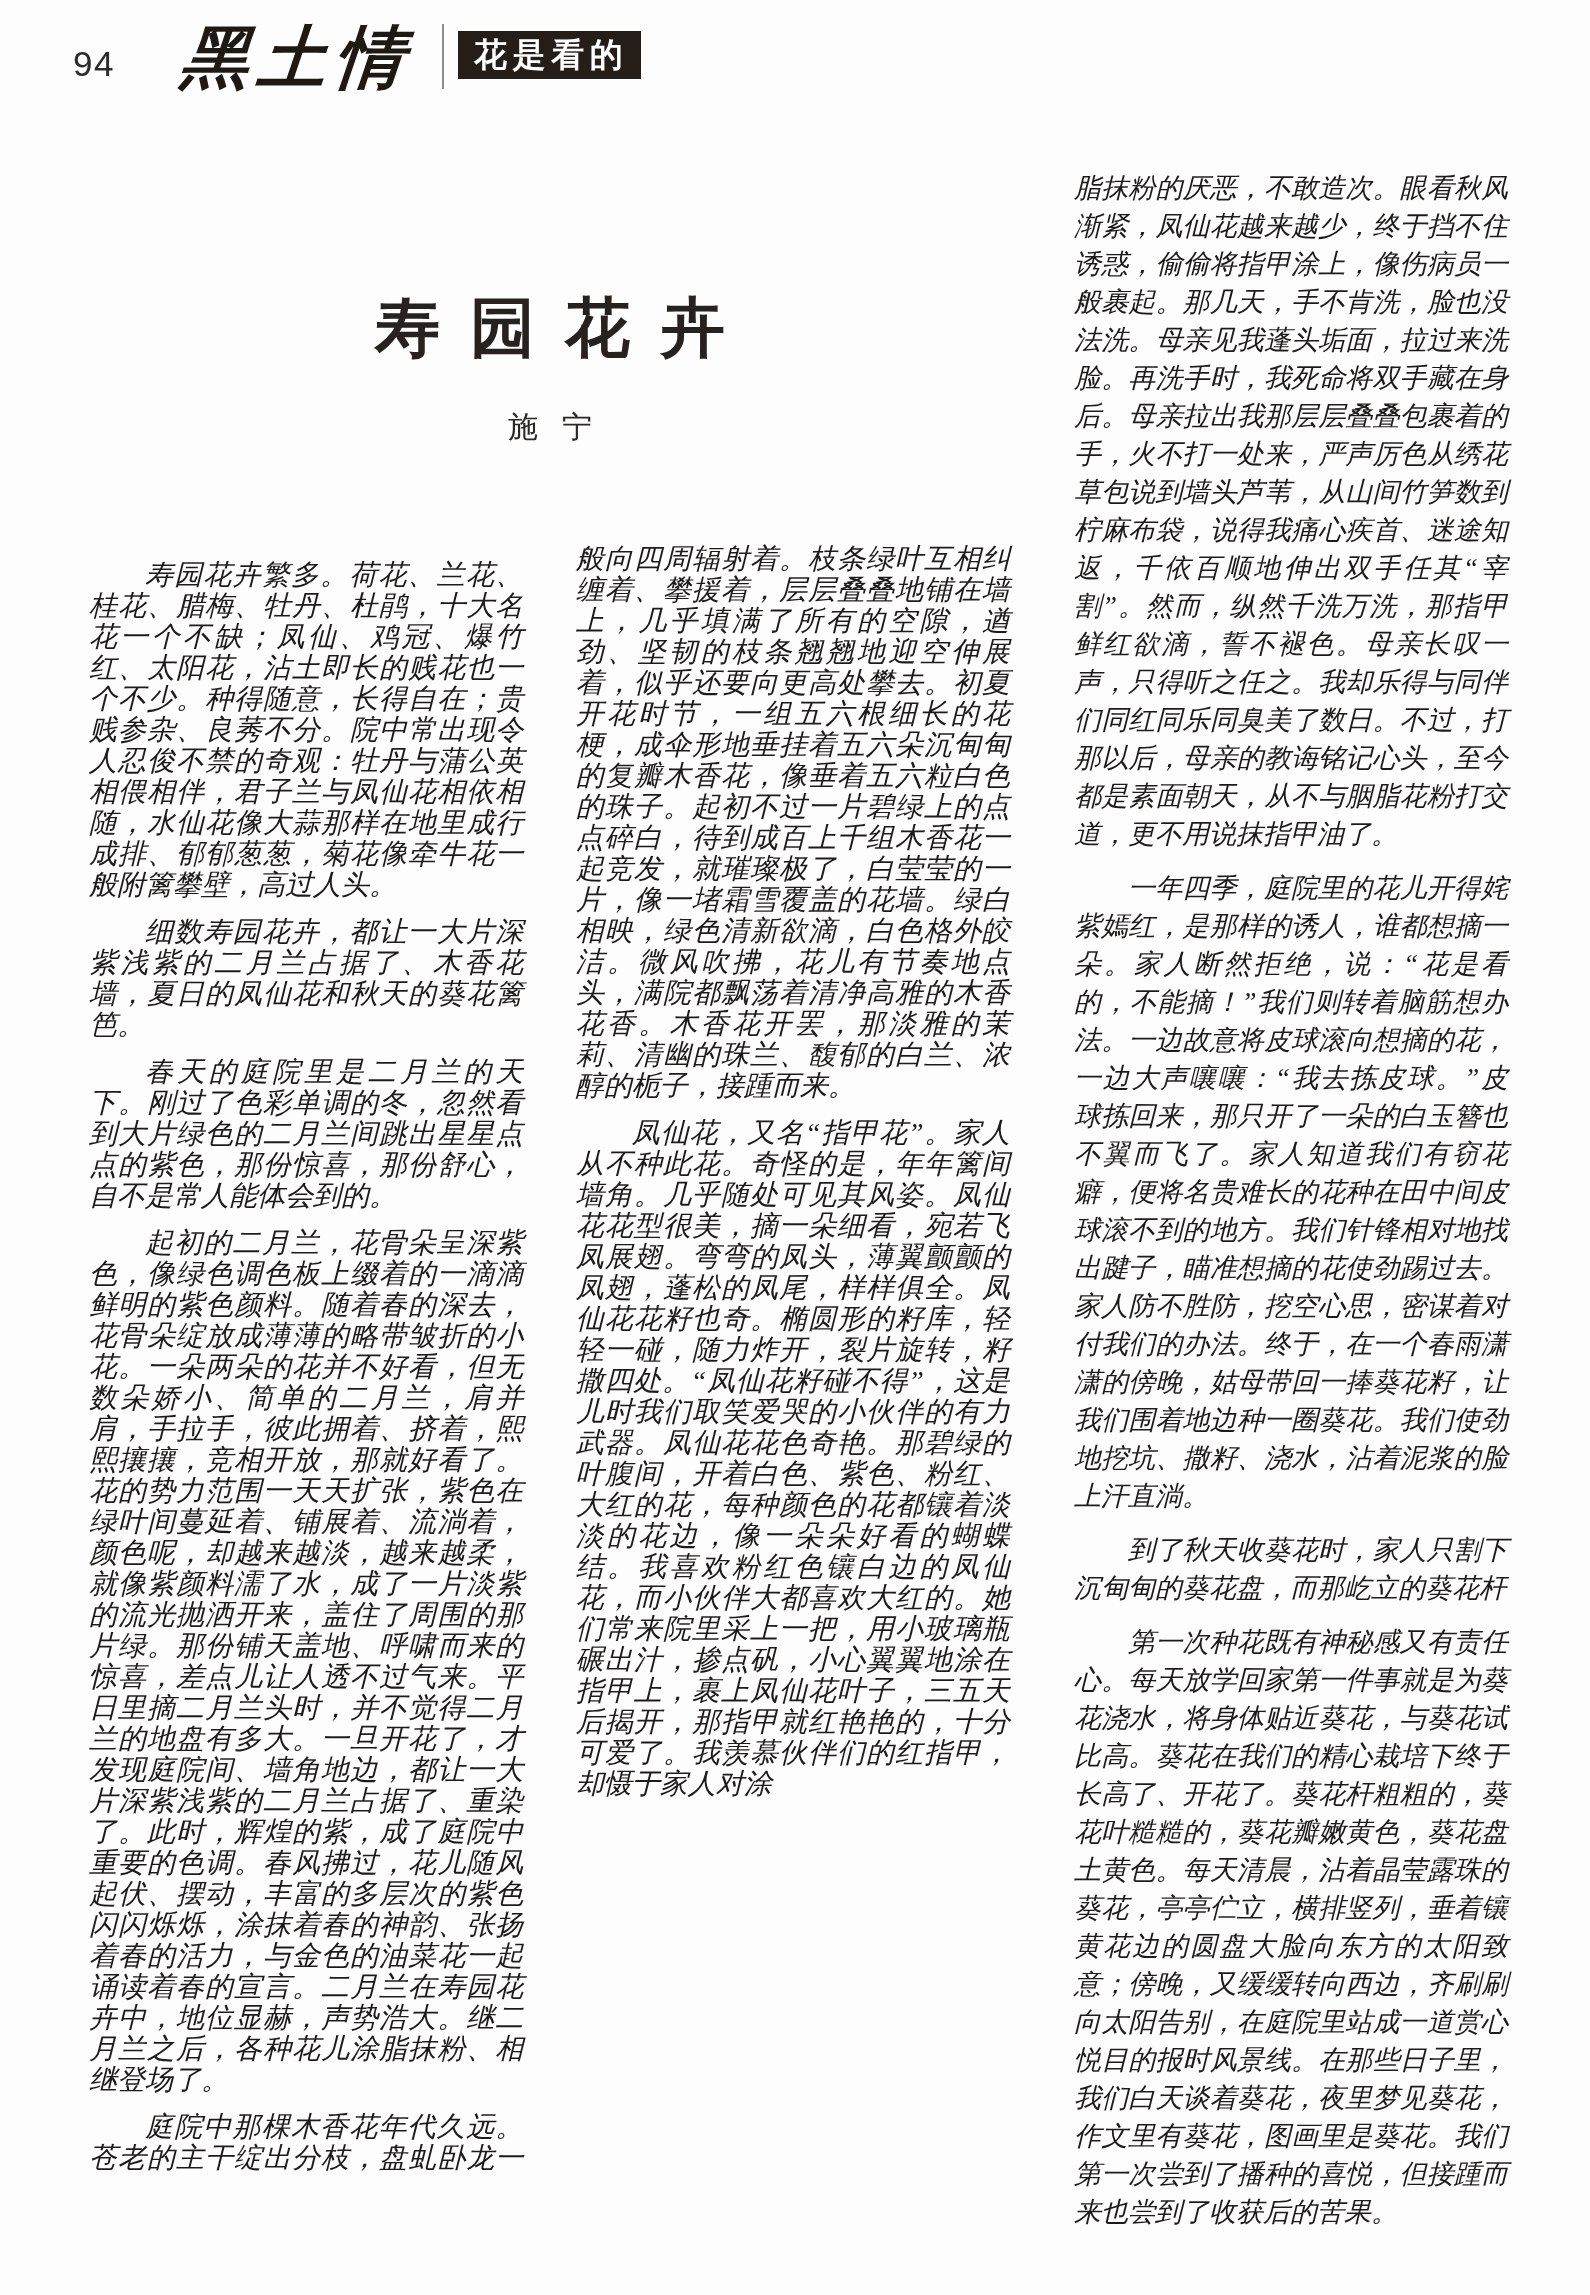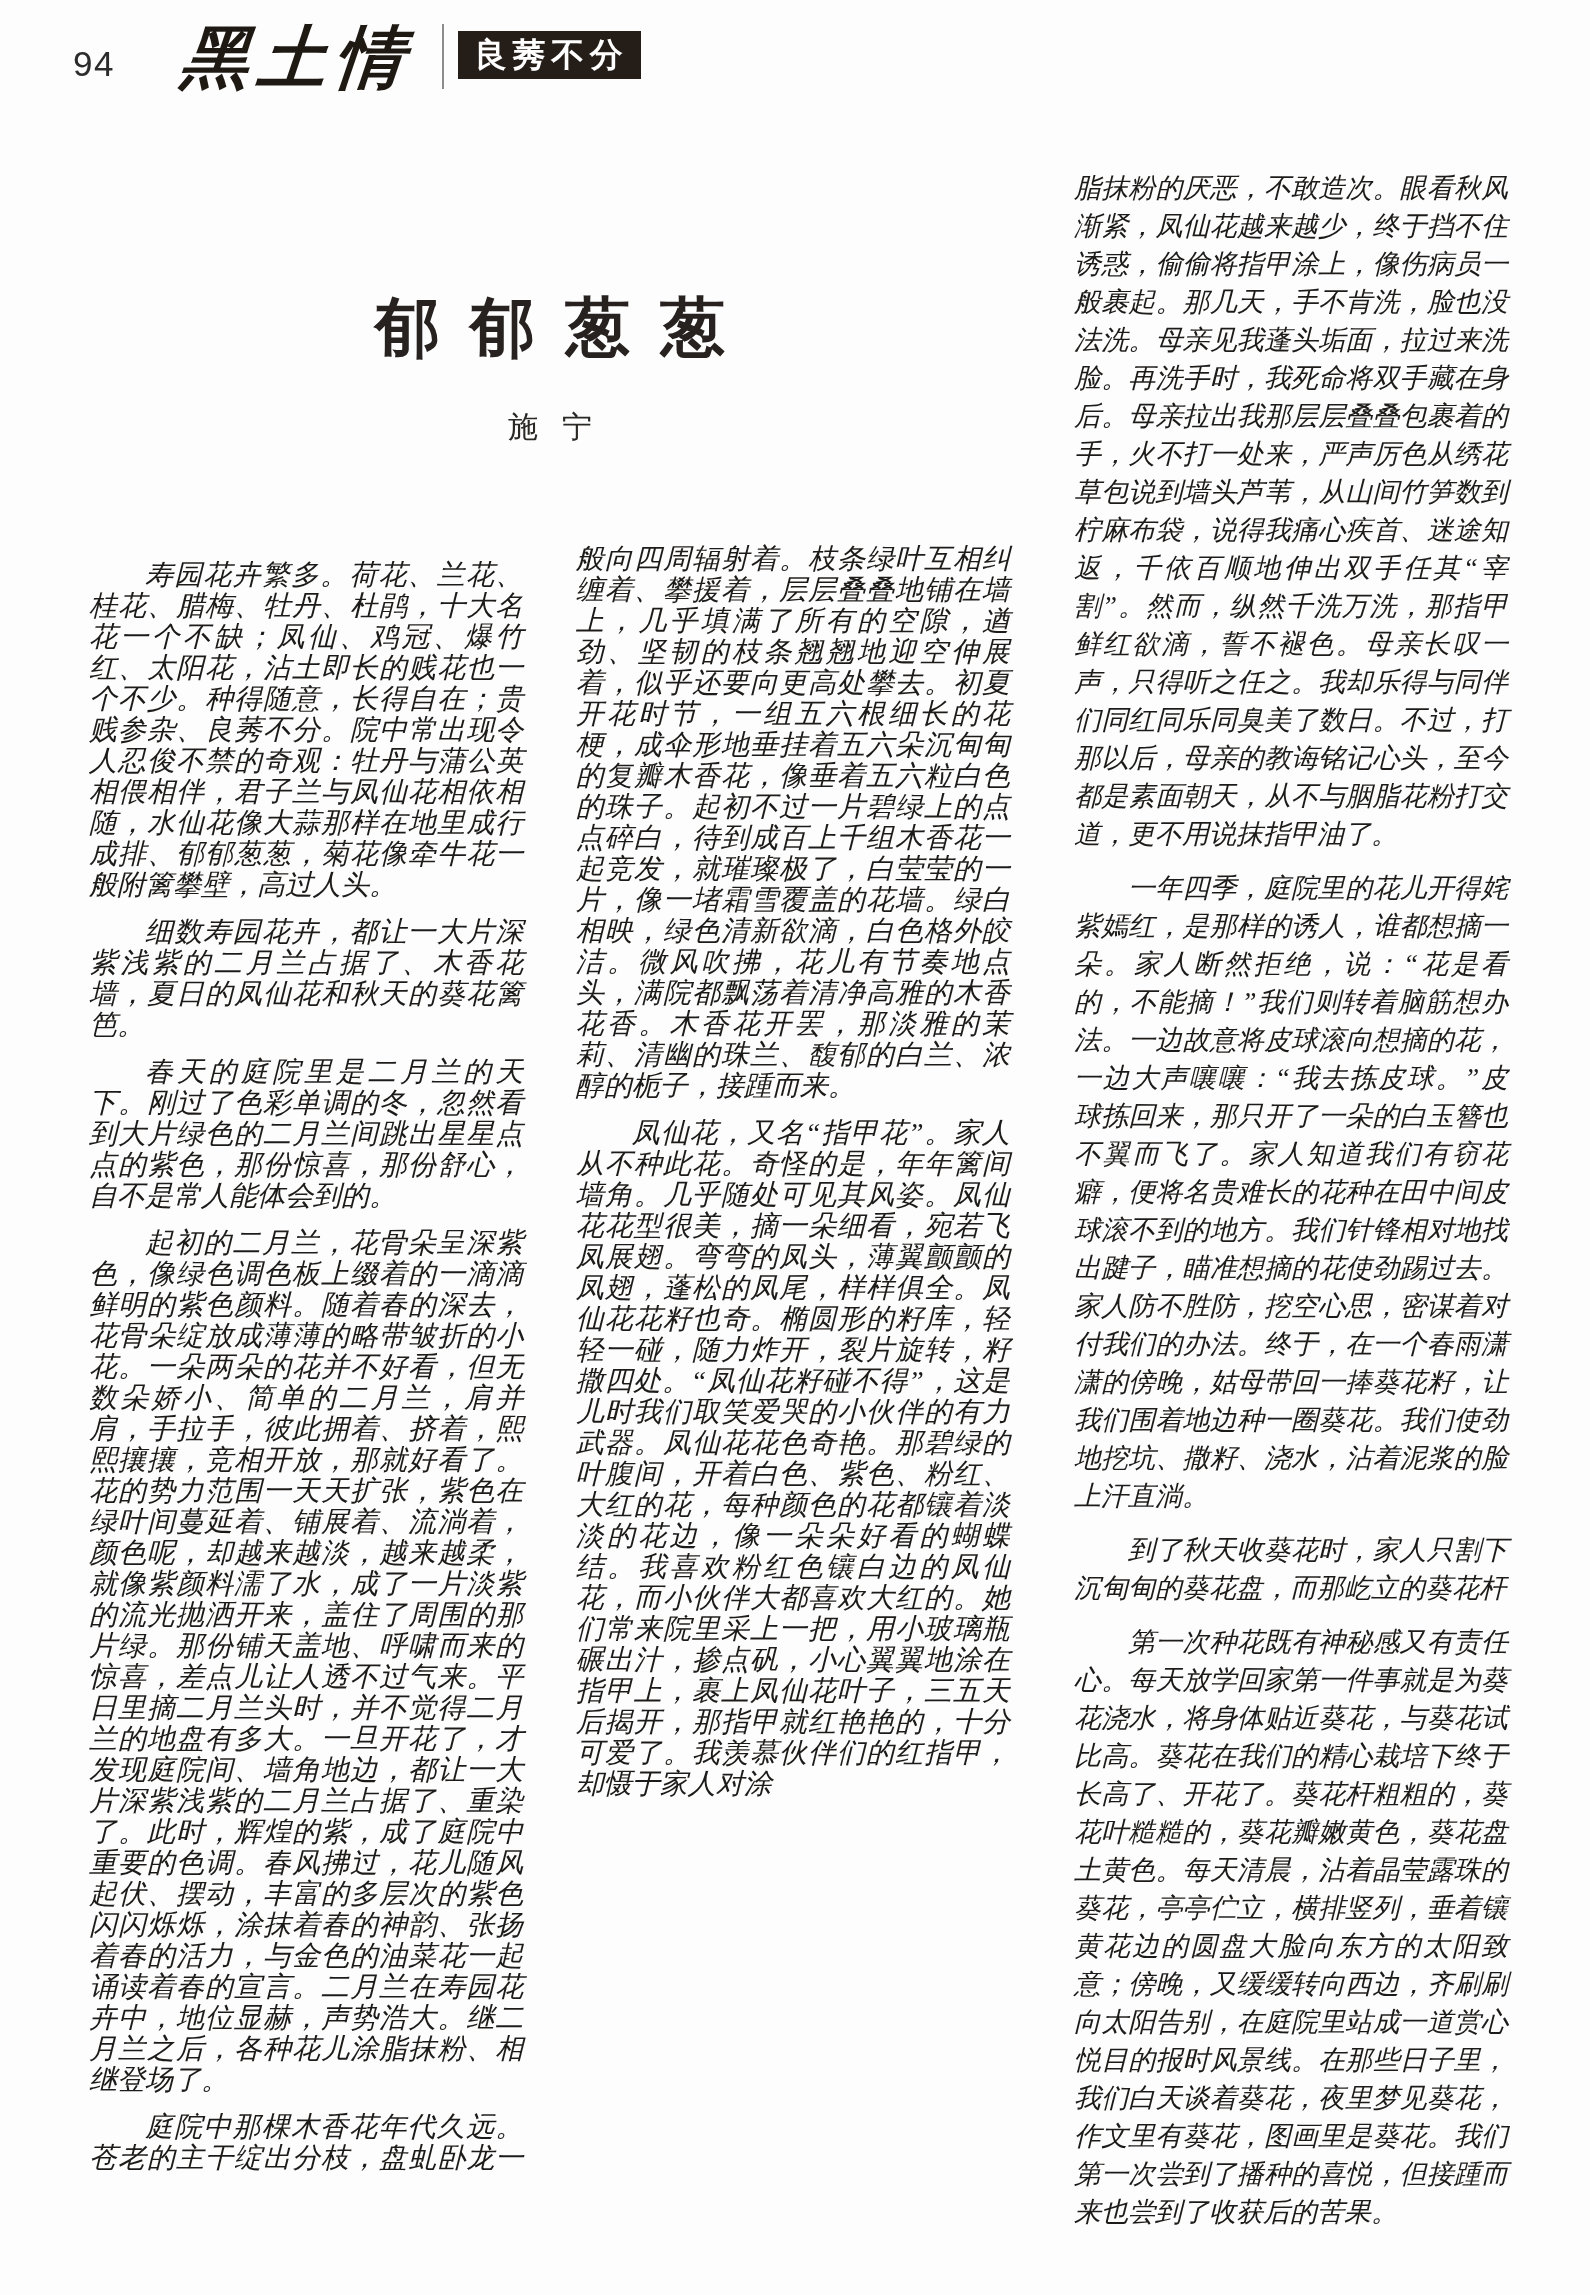--- a/index.html
+++ b/index.html
@@ -87,25 +87,25 @@
 </style>
 </head>
 <body>
 
 <div class="page">
 
   <div class="header">
     <span class="page-number">94</span>
     <span class="magazine-logo">黑土情</span>
     <span class="header-divider"></span>
-    <span class="section-badge">良莠不分</span>
+    <span class="section-badge">花是看的</span>
   </div>
 
   <div class="title-block">
-    <h1 class="article-title">郁郁葱葱</h1>
+    <h1 class="article-title">寿园花卉</h1>
     <div class="article-author">施宁</div>
   </div>
 
   <div class="left-text">
       <p class="para">寿园花卉繁多。荷花、兰花、桂花、腊梅、牡丹、杜鹃，十大名花一个不缺；凤仙、鸡冠、爆竹红、太阳花，沾土即长的贱花也一个不少。种得随意，长得自在；贵贱参杂、良莠不分。院中常出现令人忍俊不禁的奇观：牡丹与蒲公英相偎相伴，君子兰与凤仙花相依相随，水仙花像大蒜那样在地里成行成排、郁郁葱葱，菊花像牵牛花一般附篱攀壁，高过人头。</p>
       <p class="para">细数寿园花卉，都让一大片深紫浅紫的二月兰占据了、木香花墙，夏日的凤仙花和秋天的葵花篱笆。</p>
       <p class="para">春天的庭院里是二月兰的天下。刚过了色彩单调的冬，忽然看到大片绿色的二月兰间跳出星星点点的紫色，那份惊喜，那份舒心，自不是常人能体会到的。</p>
       <p class="para">起初的二月兰，花骨朵呈深紫色，像绿色调色板上缀着的一滴滴鲜明的紫色颜料。随着春的深去，花骨朵绽放成薄薄的略带皱折的小花。一朵两朵的花并不好看，但无数朵娇小、简单的二月兰，肩并肩，手拉手，彼此拥着、挤着，熙熙攘攘，竞相开放，那就好看了。花的势力范围一天天扩张，紫色在绿叶间蔓延着、铺展着、流淌着，颜色呢，却越来越淡，越来越柔，就像紫颜料濡了水，成了一片淡紫的流光抛洒开来，盖住了周围的那片绿。那份铺天盖地、呼啸而来的惊喜，差点儿让人透不过气来。平日里摘二月兰头时，并不觉得二月兰的地盘有多大。一旦开花了，才发现庭院间、墙角地边，都让一大片深紫浅紫的二月兰占据了、重染了。此时，辉煌的紫，成了庭院中重要的色调。春风拂过，花儿随风起伏、摆动，丰富的多层次的紫色闪闪烁烁，涂抹着春的神韵、张扬着春的活力，与金色的油菜花一起诵读着春的宣言。二月兰在寿园花卉中，地位显赫，声势浩大。继二月兰之后，各种花儿涂脂抹粉、相继登场了。</p>
       <p class="para">庭院中那棵木香花年代久远。苍老的主干绽出分枝，盘虬卧龙一般向四周辐射着。枝条绿叶互相纠缠着、攀援着，层层叠叠地铺在墙上，几乎填满了所有的空隙，遒劲、坚韧的枝条翘翘地迎空伸展着，似乎还要向更高处攀去。初夏开花时节，一组五六根细长的花梗，成伞形地垂挂着五六朵沉甸甸的复瓣木香花，像垂着五六粒白色的珠子。起初不过一片碧绿上的点点碎白，待到成百上千组木香花一起竞发，就璀璨极了，白莹莹的一片，像一堵霜雪覆盖的花墙。绿白相映，绿色清新欲滴，白色格外皎洁。微风吹拂，花儿有节奏地点头，满院都飘荡着清净高雅的木香花香。木香花开罢，那淡雅的茉莉、清幽的珠兰、馥郁的白兰、浓醇的栀子，接踵而来。</p>
       <p class="para">凤仙花，又名“指甲花”。家人从不种此花。奇怪的是，年年篱间墙角。几乎随处可见其风姿。凤仙花花型很美，摘一朵细看，宛若飞凤展翅。弯弯的凤头，薄翼颤颤的凤翅，蓬松的凤尾，样样俱全。凤仙花花籽也奇。椭圆形的籽库，轻轻一碰，随力炸开，裂片旋转，籽撒四处。“凤仙花籽碰不得”，这是儿时我们取笑爱哭的小伙伴的有力武器。凤仙花花色奇艳。那碧绿的叶腹间，开着白色、紫色、粉红、大红的花，每种颜色的花都镶着淡淡的花边，像一朵朵好看的蝴蝶结。我喜欢粉红色镶白边的凤仙花，而小伙伴大都喜欢大红的。她们常来院里采上一把，用小玻璃瓶碾出汁，掺点矾，小心翼翼地涂在指甲上，裹上凤仙花叶子，三五天后揭开，那指甲就红艳艳的，十分可爱了。我羡慕伙伴们的红指甲，却慑于家人对涂</p>

